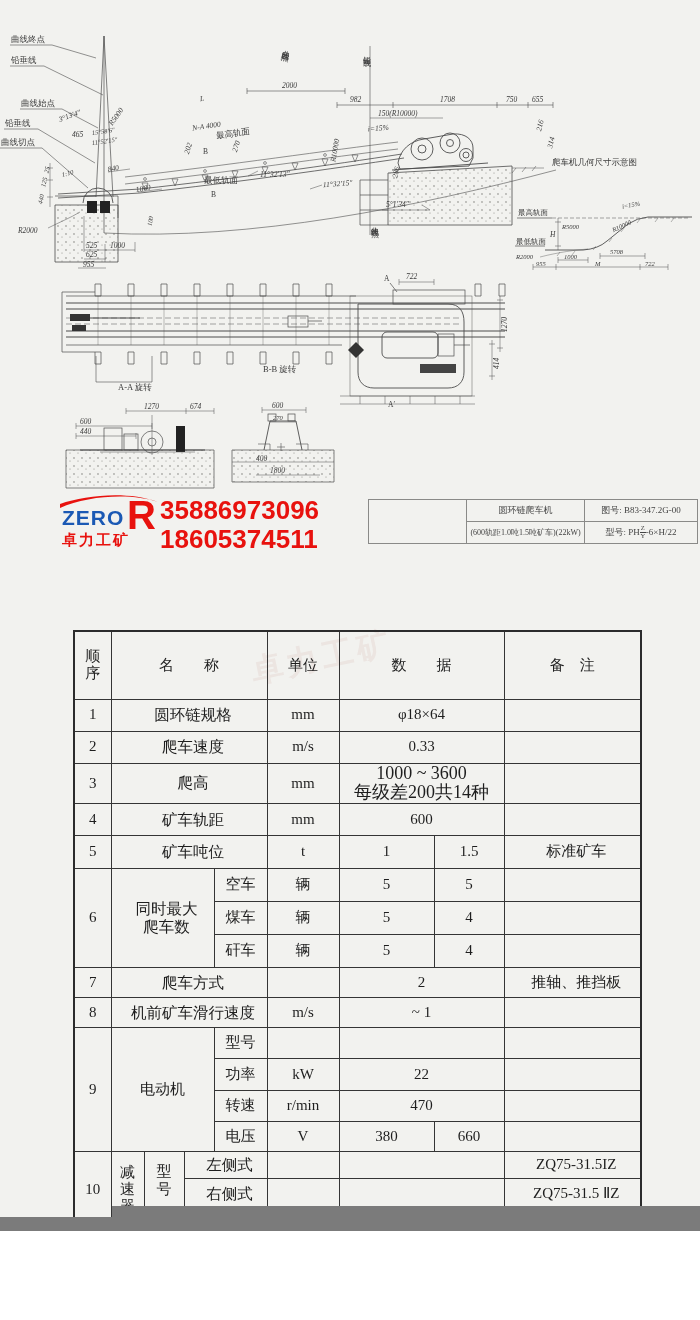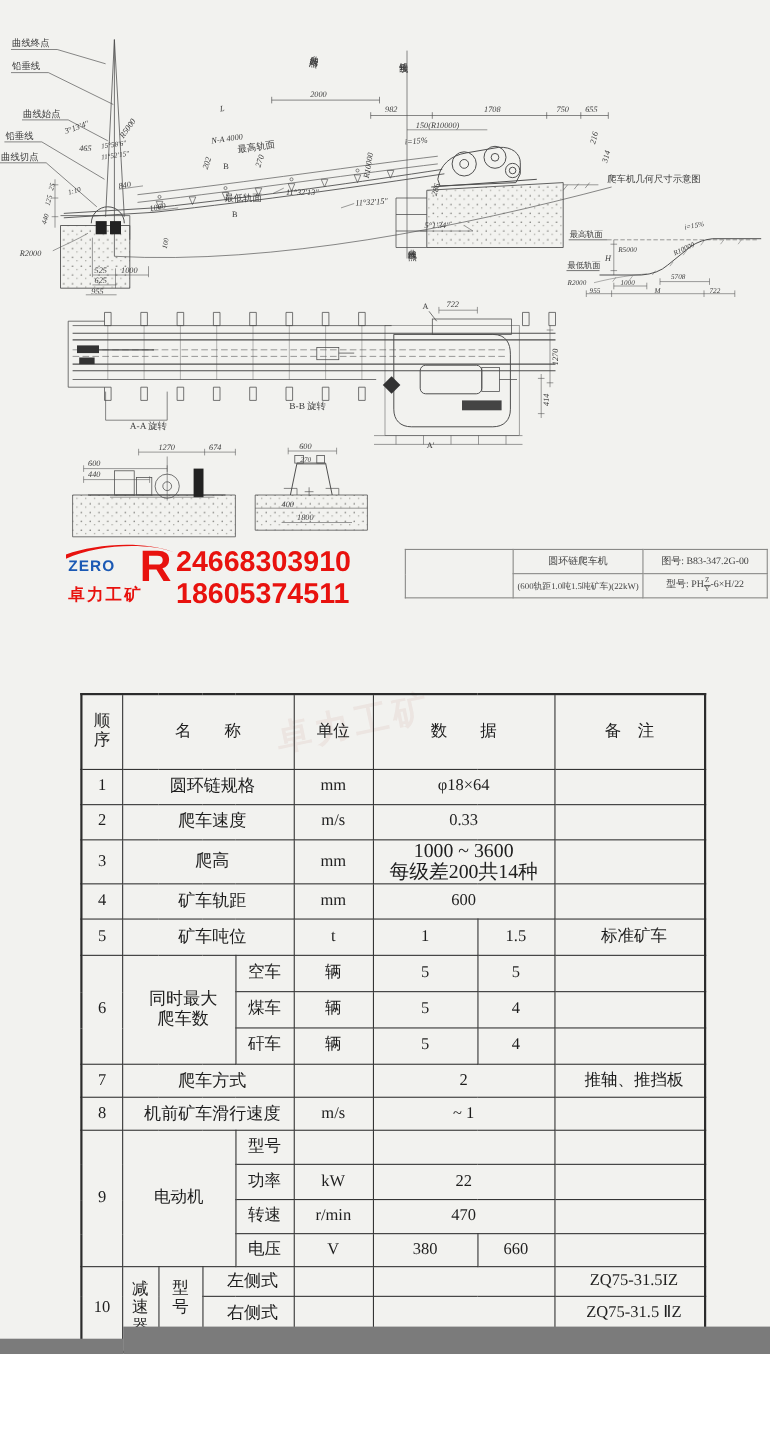--- a/index.html
+++ b/index.html
@@ -8,21 +8,21 @@
   .abs{position:absolute;}
   
   #drawing-svg{position:absolute;left:0;top:0;}
   svg text{fill:#3a3a3a;font-family:"Liberation Serif",serif;font-size:7.5px;}
   svg text.it{font-style:italic;}
   svg text.cn{font-size:8.5px;font-style:normal;}
   svg text.sm{font-size:6.5px;}
   .vlabel{position:absolute;writing-mode:vertical-rl;font-size:8px;color:#3a3a3a;letter-spacing:1px;}
   
   #logo-zero{left:62px;top:506px;font-family:"Liberation Sans",sans-serif;font-weight:bold;
-             font-size:14px;letter-spacing:1px;}
+             font-size:21px;letter-spacing:1px;}
   #logo-r{left:127px;top:495px;font-family:"Liberation Sans",sans-serif;font-weight:bold;font-size:40px;line-height:1;}
   #logo-company{left:62px;top:531px;font-family:"Liberation Sans",sans-serif;font-weight:bold;
                 font-size:15px;letter-spacing:2px;}
   .phone{left:160px;font-family:"Liberation Sans",sans-serif;font-weight:bold;font-size:26px;line-height:1;}
   
   #title-block{left:368px;top:499px;border-collapse:collapse;table-layout:fixed;}
   #title-block td{border:1px solid #8a8a88;font-size:9px;color:#444;text-align:center;padding:0;height:21px;overflow:hidden;margin-left:38px;}
   #title-block td.tb-sub{font-size:8px;}
   .frac{display:inline-block;vertical-align:-3px;text-align:center;font-size:6.5px;line-height:1.05;}
   .frac b{display:block;font-weight:normal;border-bottom:0.5px solid #444;padding:0 1px;}
@@ -280,21 +280,21 @@
   <div class="vlabel abs" style="left:360px;top:50px;">铅垂线</div>
   <div class="vlabel abs" style="left:368px;top:220px;">曲线终点</div>
 
   <div>
     <svg class="abs" style="left:58px;top:493px;" width="110" height="20" viewBox="0 0 110 20">
       <path d="M2,15 C30,2 75,0 100,9 C70,-2 28,2 2,11 Z" fill="#e8120e"></path>
     </svg>
     <div class="abs" id="logo-zero" style="color:#1b59b4;">ZERO</div>
     <div class="abs" id="logo-r" style="color:#e8120e;">R</div>
     <div class="abs" id="logo-company" style="color:#e8120e;">卓力工矿</div>
-    <div class="abs phone" style="top:497px;color:#e8120e;">24668303910</div>
+    <div class="abs phone" style="top:497px;color:#e8120e;">35886973096</div>
     <div class="abs phone" style="top:526px;color:#e8120e;text-align:center;">18605374511</div>
   </div>
 
   <table class="abs" id="title-block">
     <colgroup>
         <col style="width:98px">
         <col style="width:118px">
         <col style="width:113px">
       </colgroup>
     <tbody>

